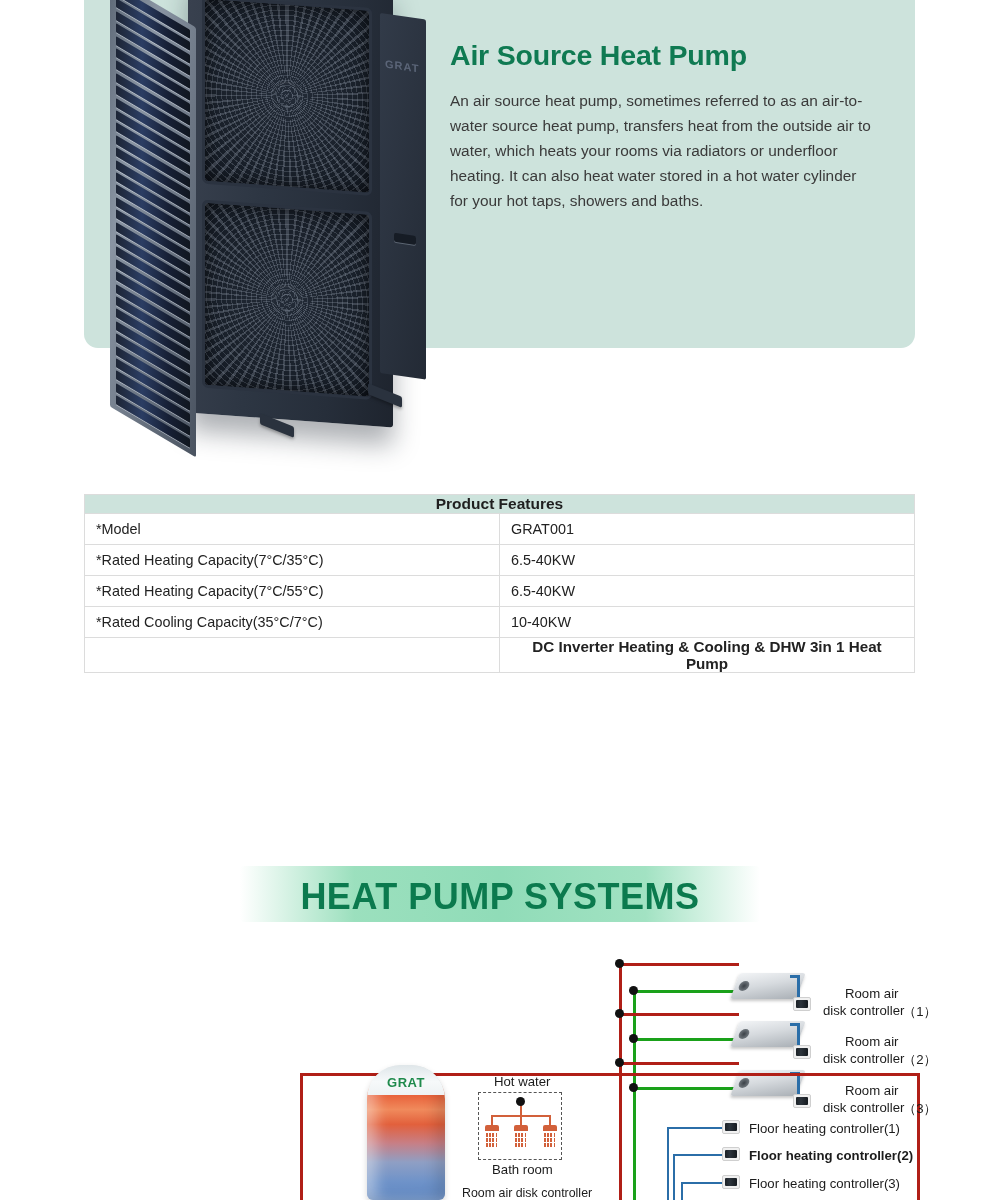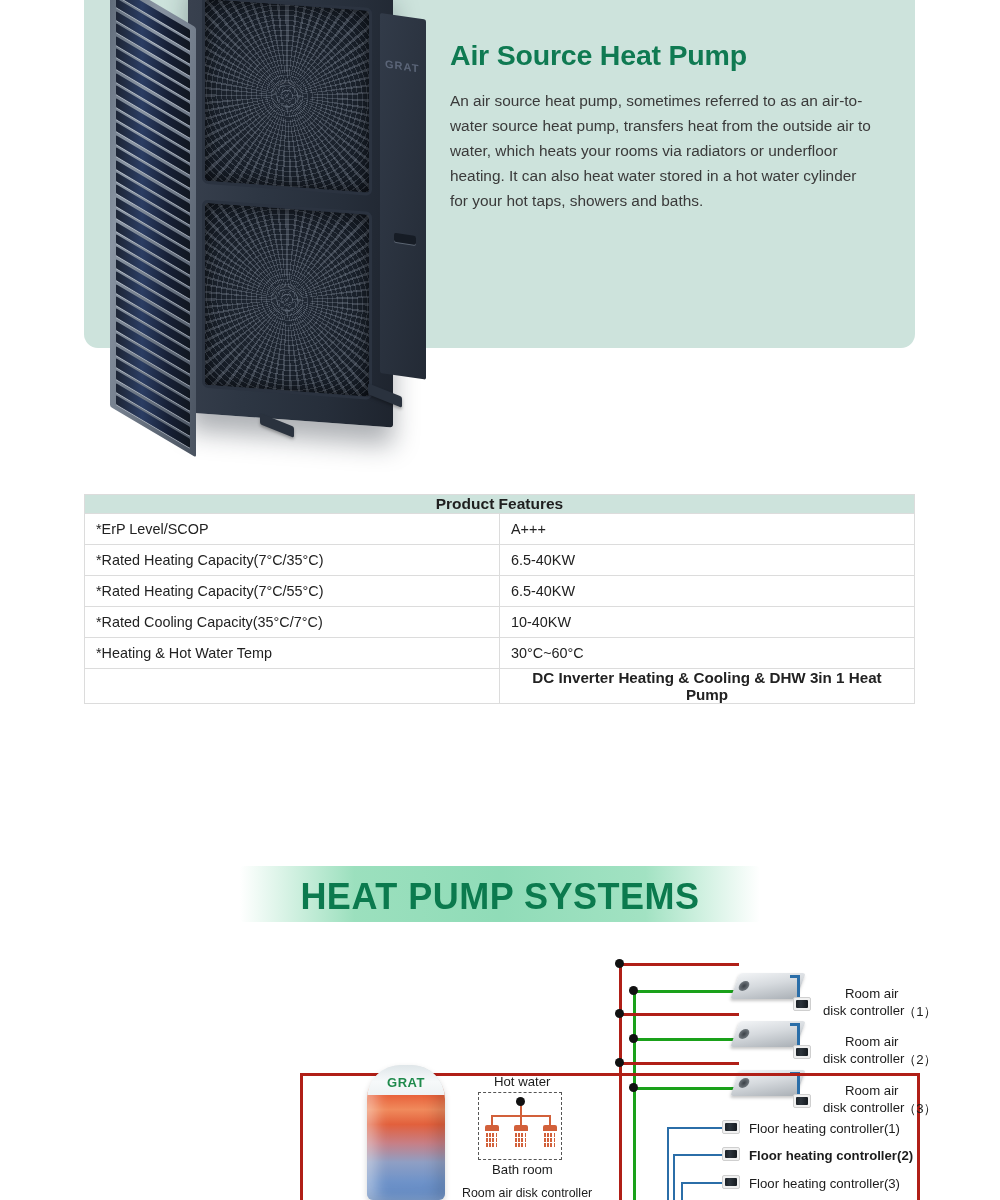--- a/index.html
+++ b/index.html
@@ -249,38 +249,34 @@
   </div>
 
   <table class="spec-table">
     <thead>
       <tr>
         <th class="spec-head" colspan="2">Product Features</th>
       </tr>
     </thead>
     <tbody id="spec-body">
         <tr>
-          <td class="col-key">*ErP Level/SCOP</td>
-          <td>A+++</td>
+          <td class="col-key">*Model</td>
+          <td>GRAT001</td>
         </tr>
         <tr>
           <td class="col-key">*Rated Heating Capacity(7°C/35°C)</td>
           <td>6.5-40KW</td>
         </tr>
         <tr>
           <td class="col-key">*Rated Heating Capacity(7°C/55°C)</td>
           <td>6.5-40KW</td>
         </tr>
         <tr>
           <td class="col-key">*Rated Cooling Capacity(35°C/7°C)</td>
           <td>10-40KW</td>
-        </tr>
-        <tr>
-          <td class="col-key">*Heating &amp; Hot Water Temp</td>
-          <td>30°C~60°C</td>
         </tr>
         <tr class="row-note">
           <td class="col-key"></td>
           <td>DC Inverter Heating &amp; Cooling &amp; DHW 3in 1 Heat Pump</td>
         </tr>
       </tbody>
   </table>
 
   <div class="sys-title-wrap">
     <div class="sys-title-band"></div>

